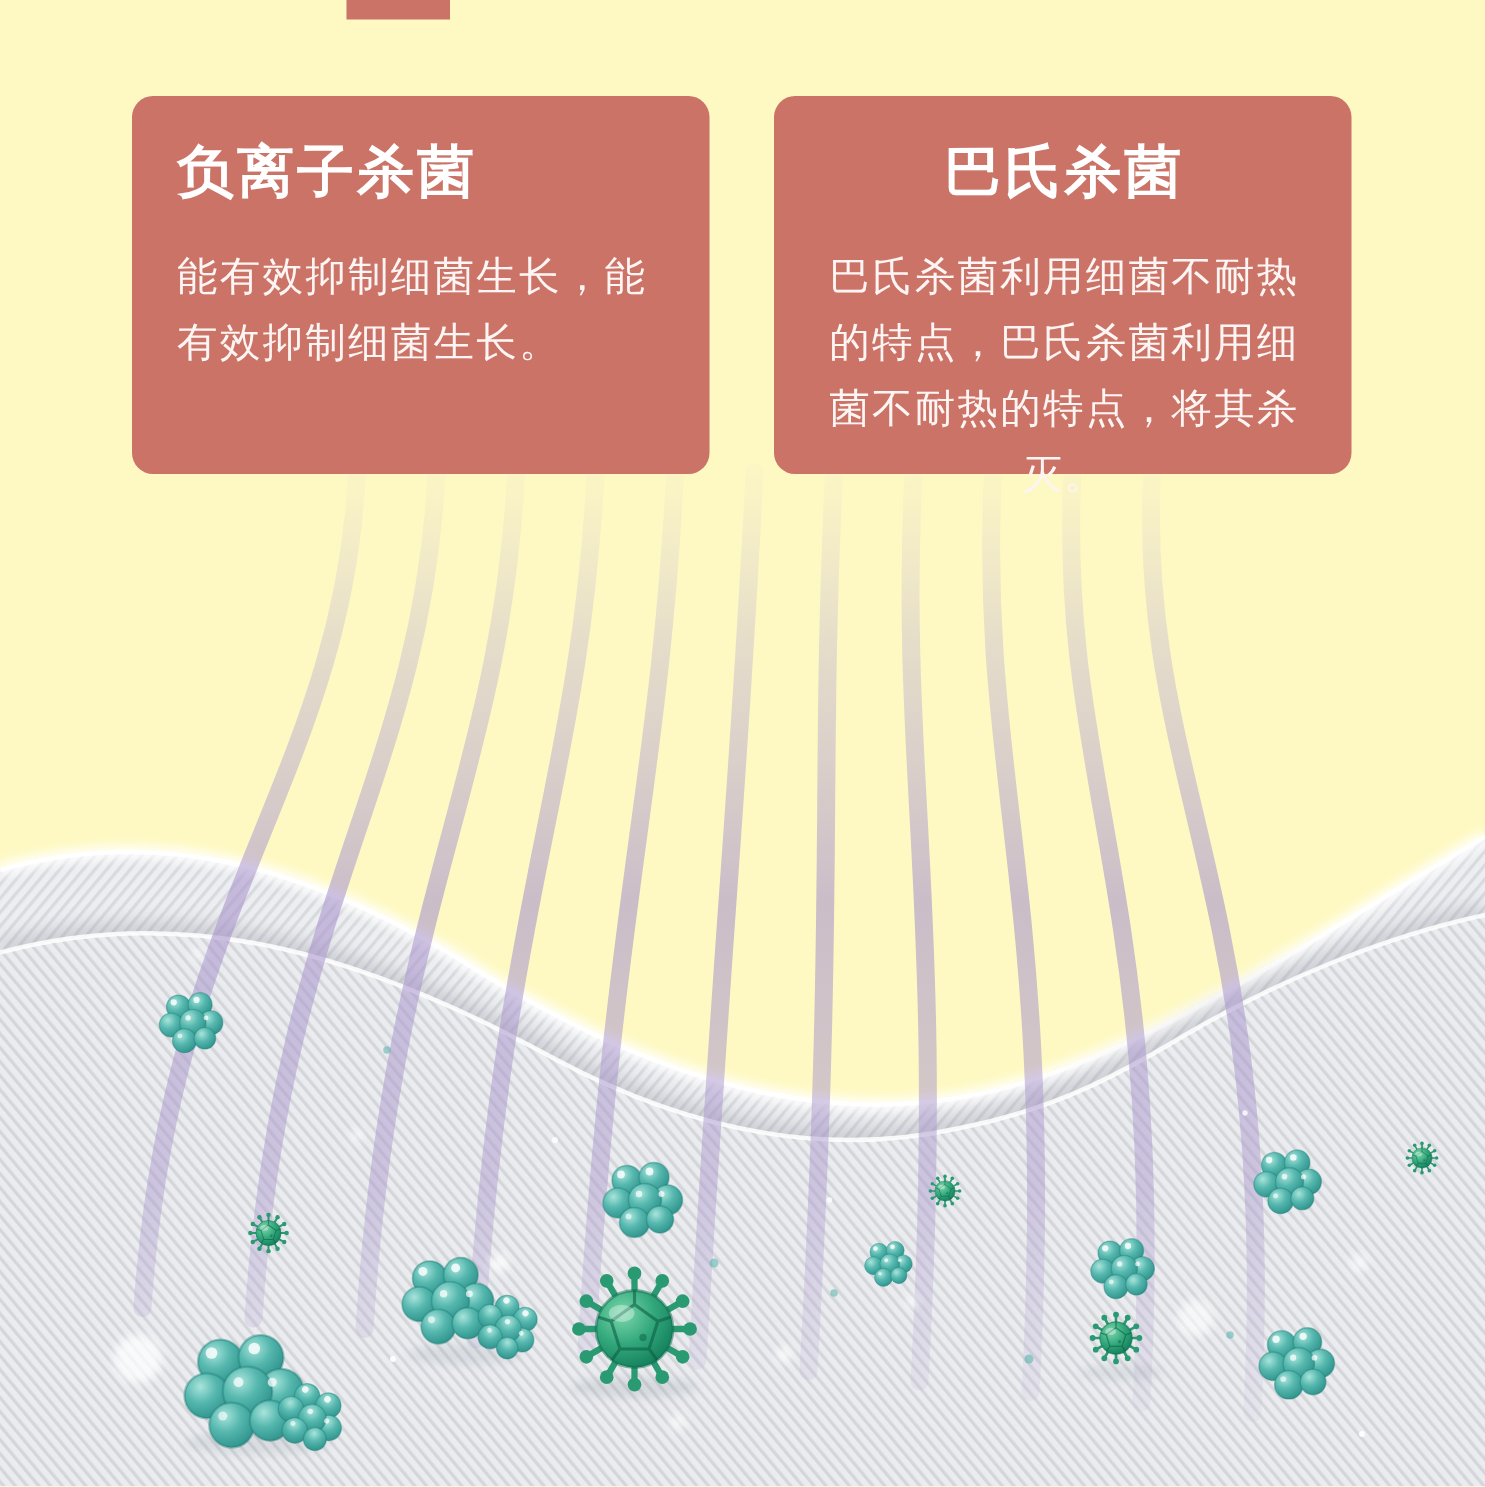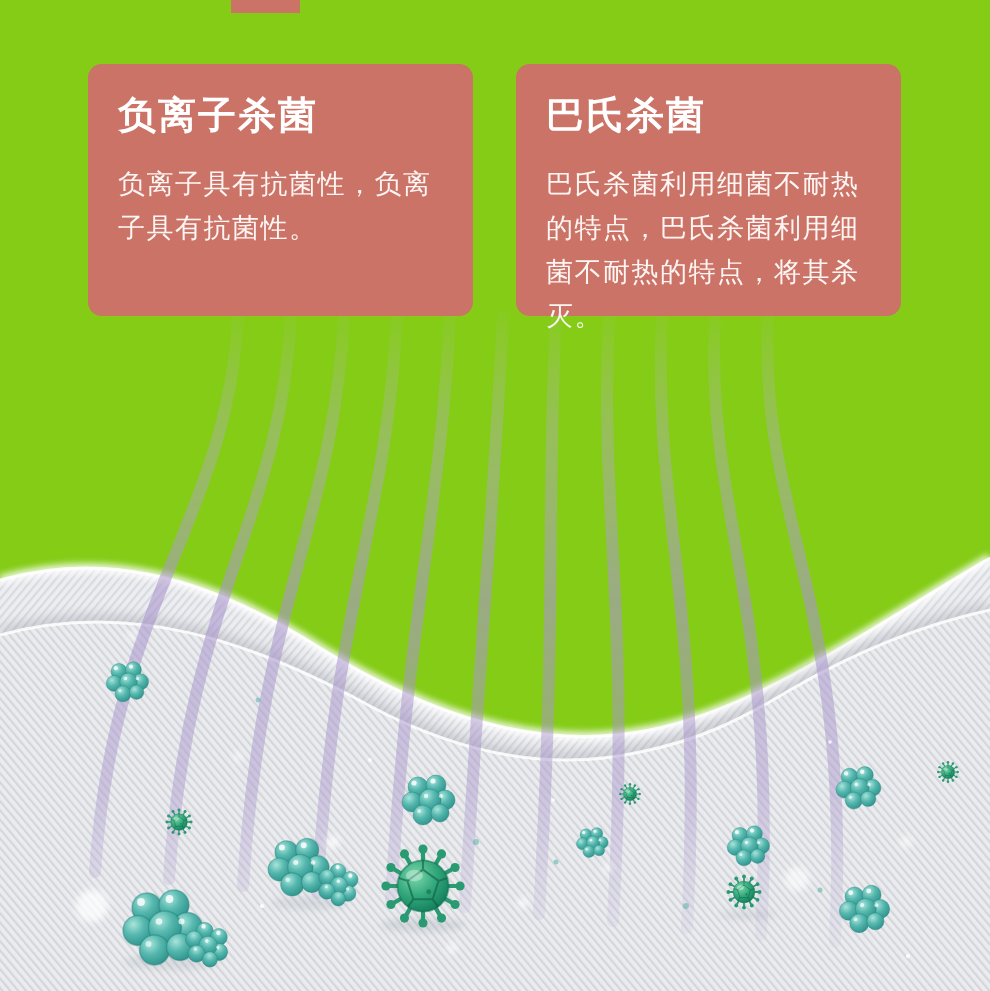--- a/index.html
+++ b/index.html
@@ -1,23 +1,23 @@
 <!DOCTYPE html>
 <html><head>
 <meta charset="utf-8">
 <style>
   html,body{margin:0;padding:0;background:#ffffff;}
   body{font-family:"Liberation Sans","DejaVu Sans",sans-serif;}
-  .stage{position:relative;width:990px;height:991px;margin:0 auto;background:#84cc16;overflow:hidden;}
+  .stage{position:relative;width:990px;height:991px;margin:0 auto;background:#fef9c3;overflow:hidden;}
   .scene{position:absolute;left:0;top:0;z-index:1;}
   .crop-fragment{position:absolute;left:231px;top:0;width:69px;height:13px;background:#ca7366;z-index:2;}
   .card{position:absolute;top:64px;width:385px;height:252px;background:#ca7366;border-radius:14px;
         color:#ffffff;padding:30px 28px 0 30px;box-sizing:border-box;z-index:3;}
   .card-left{left:88px;}
-  .card-right{left:516px;}
+  .card-right{left:516px;text-align:center;}
   .card h2{margin:0 0 24px 0;font-size:38px;line-height:1.15;font-weight:700;letter-spacing:2px;color:#ffffff;}
   .card p{margin:0;font-size:27px;line-height:44px;letter-spacing:1.5px;color:#fdf5f3;}
 </style>
 </head>
 <body>
 
 <div class="stage">
 
   <svg class="scene" width="990" height="991" viewBox="0 0 990 991">
     <defs>
@@ -166,21 +166,21 @@
       <circle cx="686" cy="906" r="3"></circle>
       <circle cx="820" cy="890" r="2.5"></circle>
       <circle cx="258" cy="700" r="2.5"></circle>
     </g>
   </svg>
 
   <div class="crop-fragment"></div>
 
   <div class="card card-left">
     <h2>负离子杀菌</h2>
-    <p>负离子具有抗菌性，负离子具有抗菌性。</p>
+    <p>能有效抑制细菌生长，能有效抑制细菌生长。</p>
   </div>
 
   <div class="card card-right">
     <h2>巴氏杀菌</h2>
     <p>巴氏杀菌利用细菌不耐热的特点，巴氏杀菌利用细菌不耐热的特点，将其杀灭。</p>
   </div>
 
 </div>
 
 </body></html>

